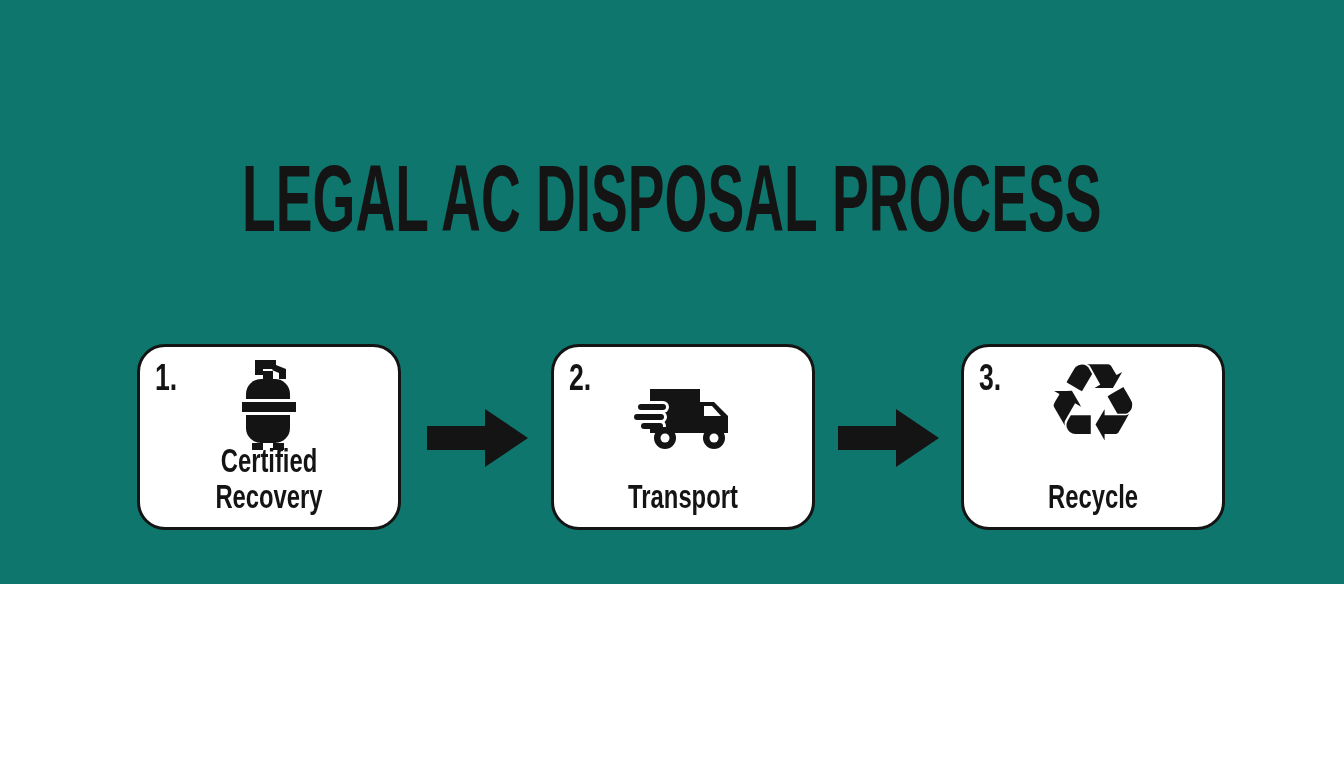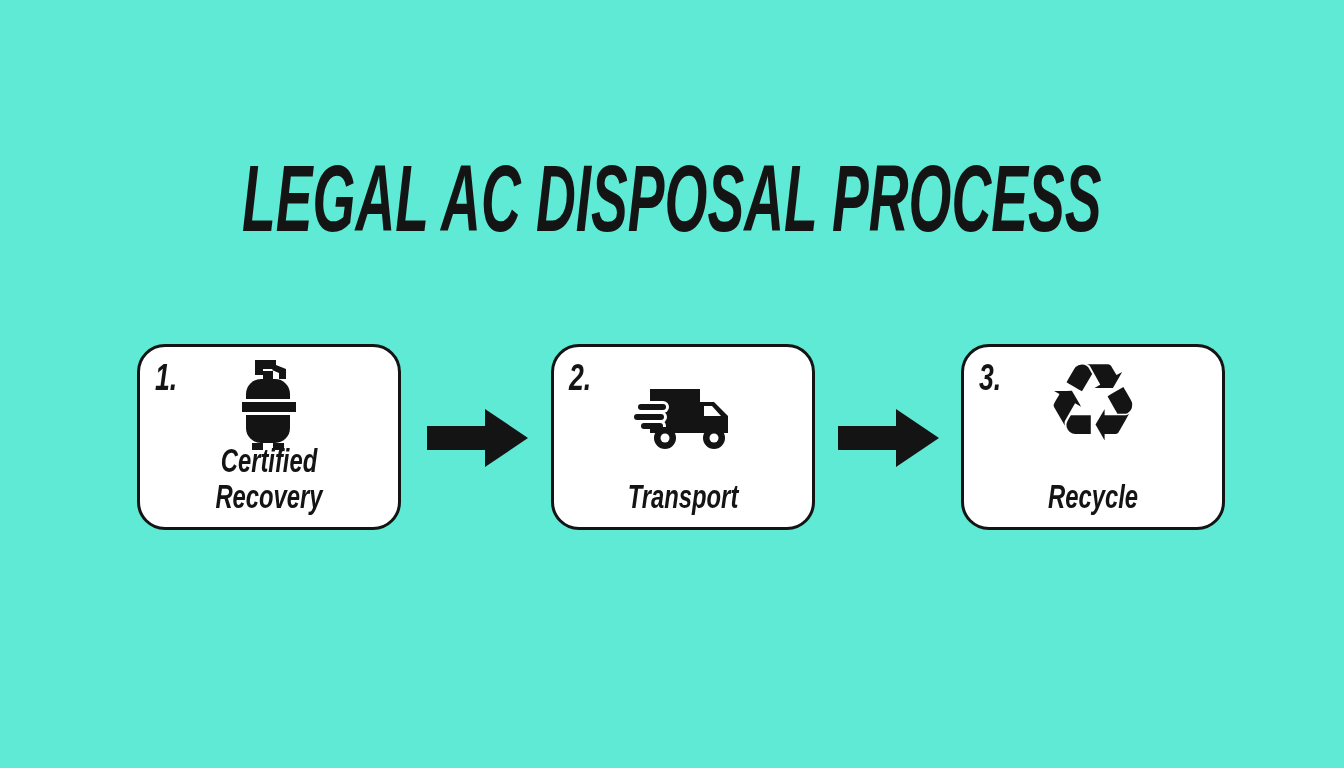--- a/index.html
+++ b/index.html
@@ -3,26 +3,25 @@
 <meta charset="utf-8">
 <style>
   html, body {
     margin: 0;
     padding: 0;
     background: #ffffff;
   }
   .stage {
     position: relative;
     width: 1344px;
-    height: 768px;
-    background: #5eead4;
+    height: 584px;
+    background: #0f766e;
     overflow: hidden;
     font-family: "Liberation Sans", sans-serif;
     color: #141414;
-    font-style: italic;
   }
 
   
   .title-wrap {
     position: absolute;
     top: 151px;
     left: 0;
     width: 100%;
     display: flex;
     justify-content: center;

